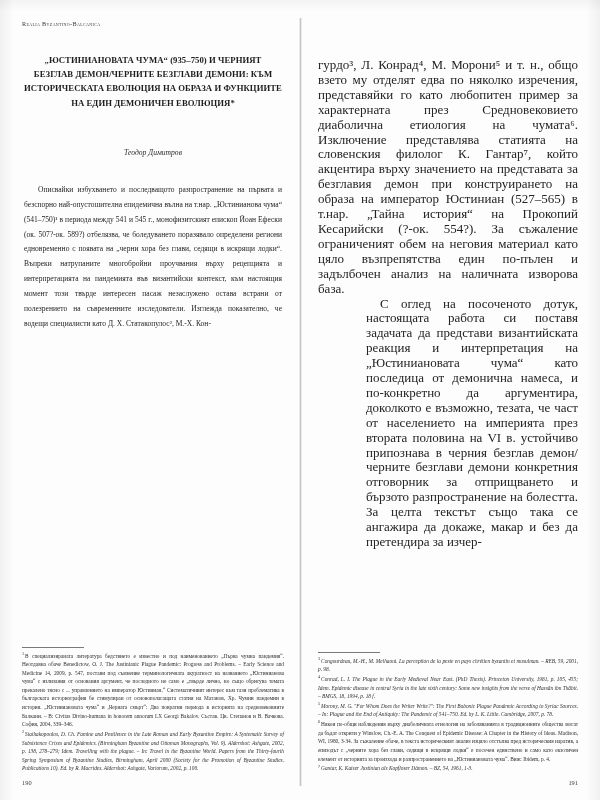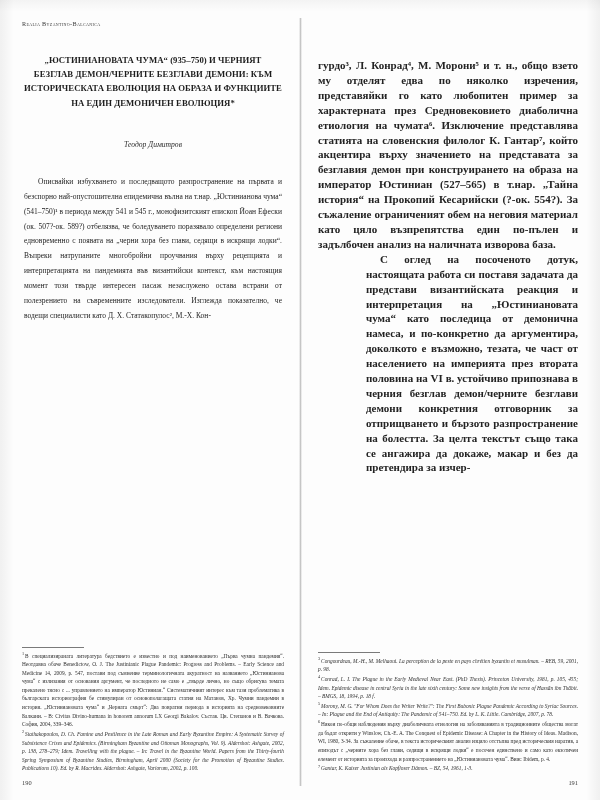--- a/index.html
+++ b/index.html
@@ -57,36 +57,35 @@
     letter-spacing:0.05px;
     color:#1d1d1d;
     margin:0 0 4px 0;
   }
   .title div{white-space:nowrap;}
   .byline{
     text-align:center;
     font-style:italic;
     font-size:7.6px;
     color:#2a2a2a;
-    margin:26px 0 24px 0;
+    margin:34px 0 24px 0;
   }
   .body{
     font-size:7.5px;
     line-height:14.9px;
     text-align:justify;
     color:#232323;
     letter-spacing:0.01px;
   }
   .body p{margin:2px;text-indent:14px;}
   .right-body{
-    font-size:11px;
+    font-size:13px;
     line-height:14.9px;
     text-align:justify;
     color:#232323;
-    font-weight:bold;
   }
   .right-body p{margin:0;}
   .right-body p.indent{text-indent:14px;margin-left:48px;}
   .notes-wrap{margin-top:auto;padding-bottom:4px;}
   .note-rule{
     width:62px;height:0;
     border-top:0.8px solid #7a7a7a;
     margin:0 0 4px 0;
   }
   .notes{

